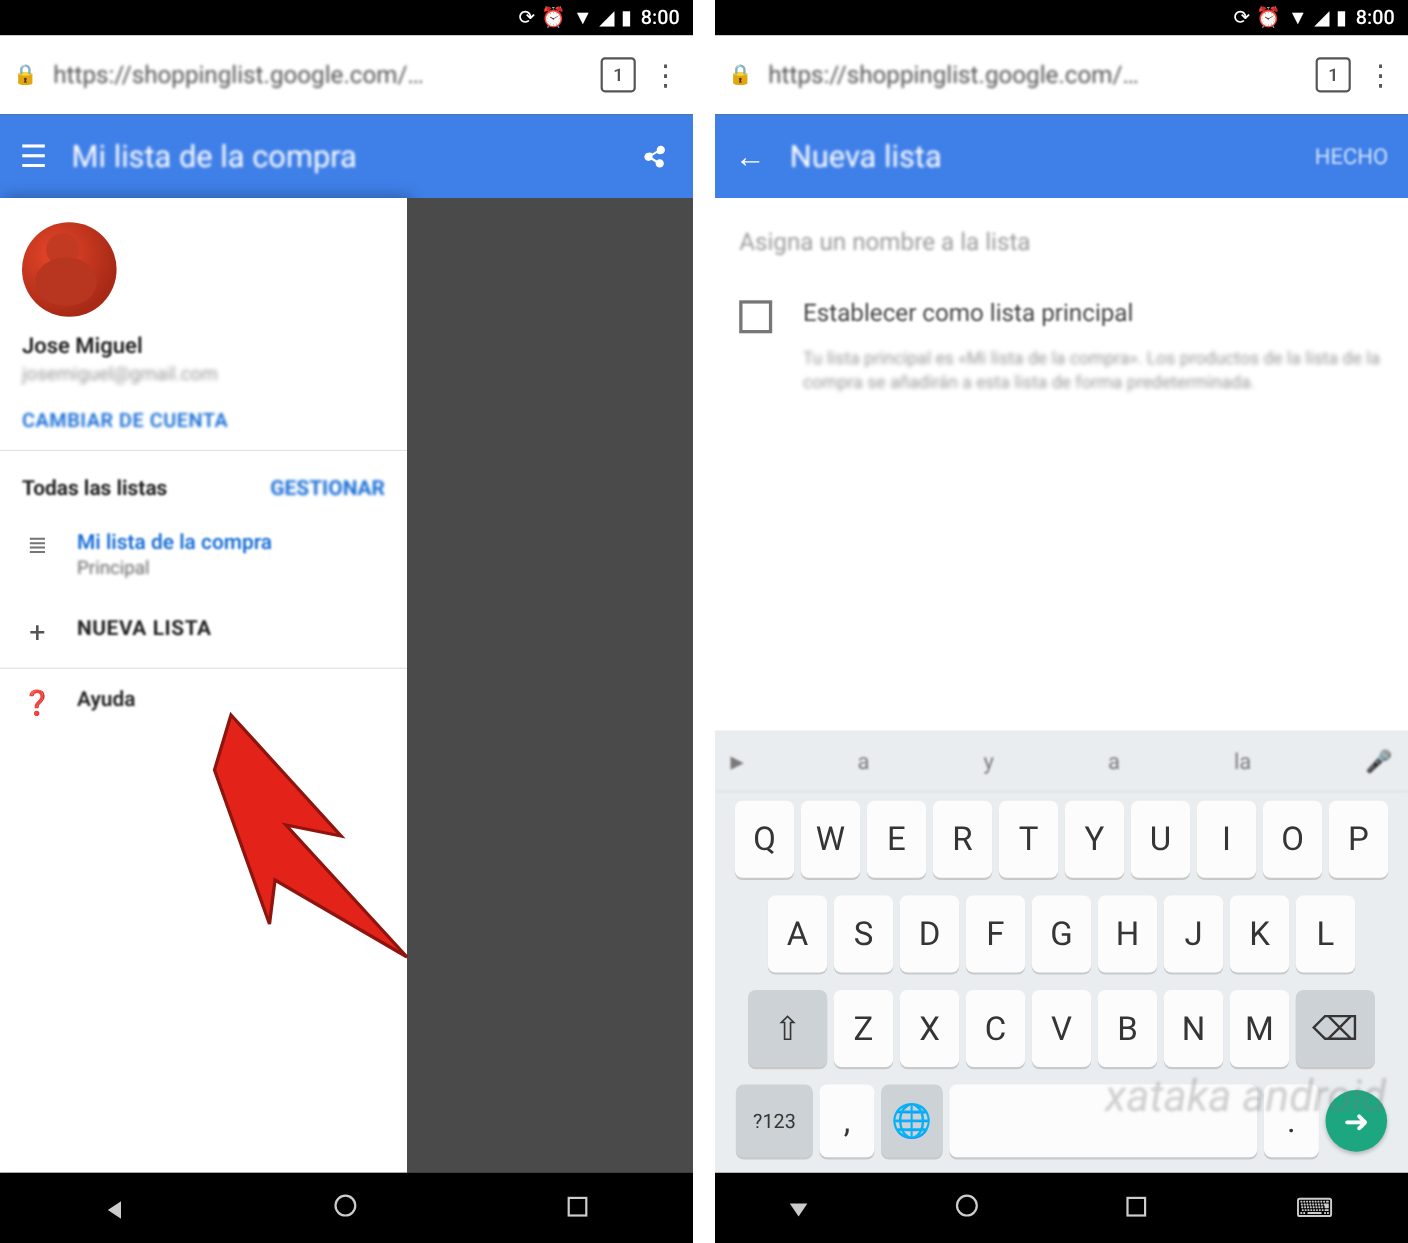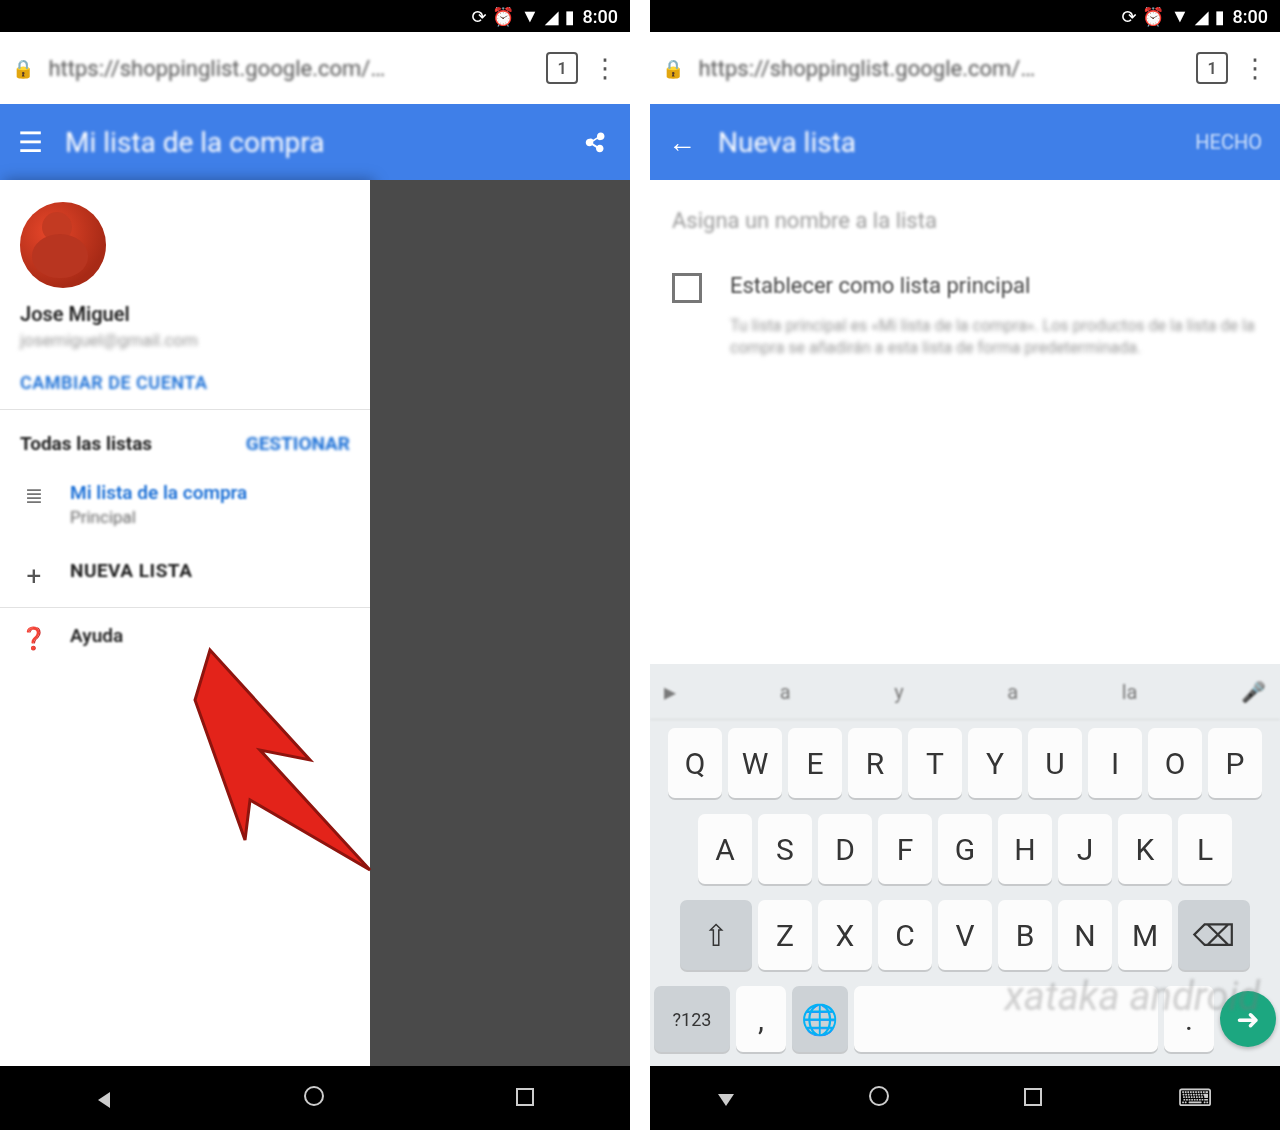--- a/index.html
+++ b/index.html
@@ -173,21 +173,21 @@
   .krow { display:flex; justify-content:center; gap:6px; padding:8px 6px; }
   .key {
     flex:1; height:70px; background:#fff; border-radius:7px;
     display:flex; align-items:center; justify-content:center;
     font-size:30px; color:#333; box-shadow:0 2px 0 rgba(0,0,0,.15);
     max-width:54px;
   }
   .krow.r2 { padding-left:30px; padding-right:30px; }
   .key.wide { max-width:72px; background:#cfd4d8;}
   .key.sp { flex:4; max-width:none; }
-  .brow { display:flex; gap:6px; padding:8px 4px; align-items:center;}
+  .brow { display:flex; gap:6px; padding:8px 19px; align-items:center;}
   .brow .key { height:66px;}
   .brow .sym { background:#cfd4d8; font-size:18px; max-width:76px;}
   .brow .comma,.brow .period{ max-width:50px;}
   .brow .globe{ max-width:56px; background:#cfd4d8;}
   .brow .enter{
     width:56px;height:56px;border-radius:50%;
     background:#1aa880; color:#fff; font-size:28px;
     display:flex;align-items:center;justify-content:center;
     box-shadow:0 2px 4px rgba(0,0,0,.25);
     flex:none;

